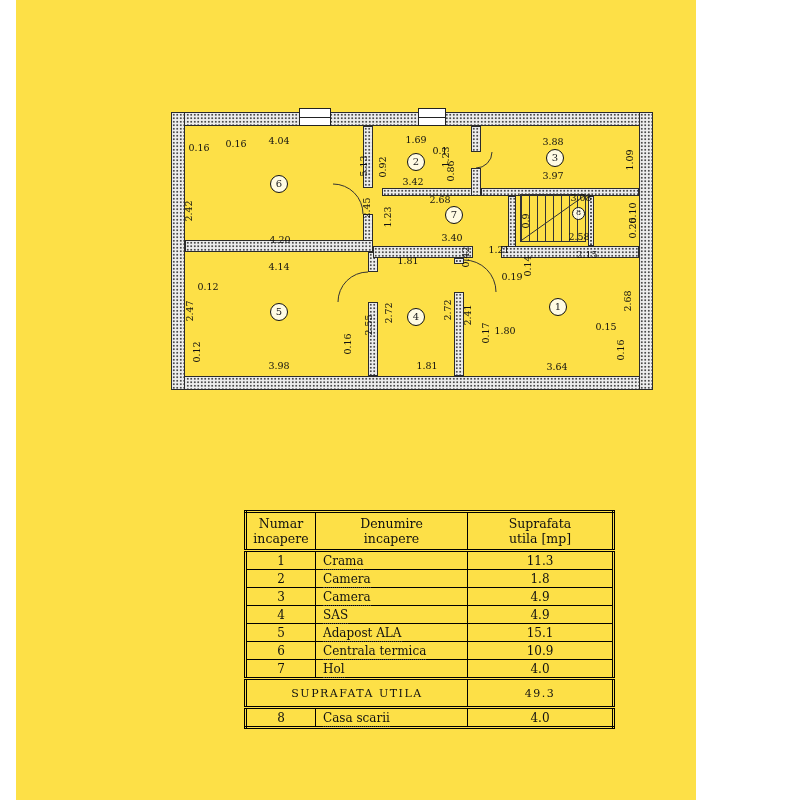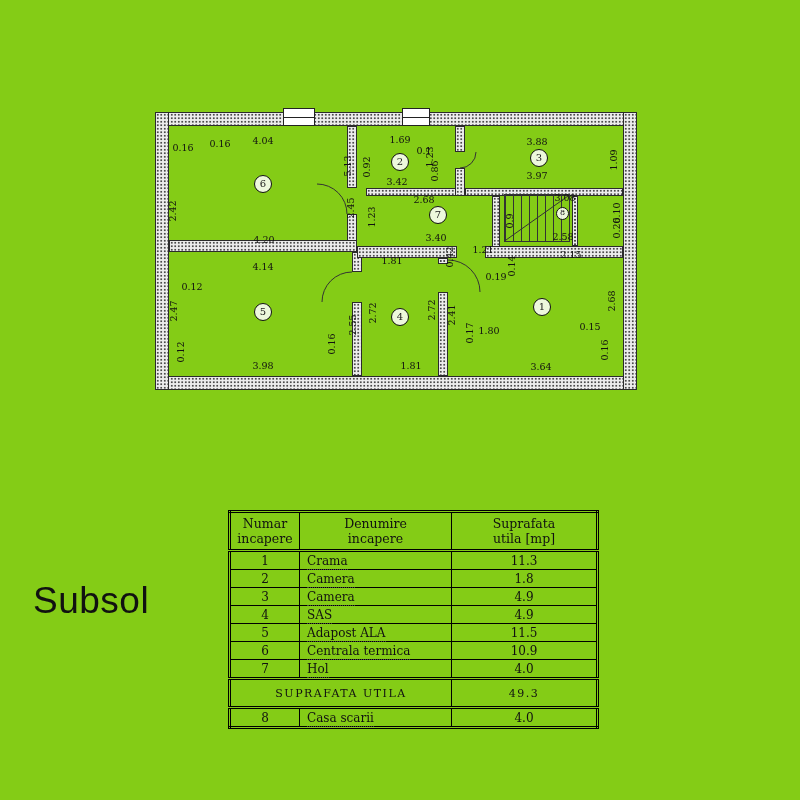--- a/index.html
+++ b/index.html
@@ -1,18 +1,18 @@
 <!DOCTYPE html>
 <html><head>
 <meta charset="utf-8">
 <style>
   html,body { margin:0; padding:0; background:#fff; }
   .canvas {
-    position:relative; width:800px; height:800px; background:#84cc16;
-    overflow:hidden; font-family:"DejaVu Serif", serif; color:#1a1a1a;
+    position:relative; width:680px; height:800px; background:#fde047;
+    overflow:hidden; font-family:"DejaVu Serif", serif; color:#1a1a1a;margin-left:16px;
   }
 
   
   .floorplan { position:absolute; left:0; top:0; width:800px; height:500px; }
   .wall {
     position:absolute; box-sizing:border-box;
     background-color:#ededed;
     background-image: radial-gradient(circle, #4a4a4a 0.7px, transparent 0.9px);
     background-size: 3.5px 3.5px;
     border:1px solid #2b2b2b;
@@ -179,21 +179,20 @@
         <span class="room-num" style="left: 399px; top: 161px;">2</span>
         <span class="room-num" style="left: 538px; top: 157px;">3</span>
         <span class="room-num" style="left: 399px; top: 316px;">4</span>
         <span class="room-num" style="left: 262px; top: 311px;">5</span>
         <span class="room-num" style="left: 262px; top: 183px;">6</span>
         <span class="room-num" style="left: 437px; top: 214px;">7</span>
         <span class="room-num small" style="left: 561px; top: 212px;">8</span>
       </div>
   </div>
 
-  <div class="floor-label">Subsol</div>
 
   <table class="area-table">
     <colgroup>
         <col class="w1">
         <col class="w2">
         <col class="w3">
       </colgroup>
     <thead>
       <tr>
         <th>Numar
@@ -221,21 +220,21 @@
           <td class="c3">4.9</td>
         </tr>
         <tr>
           <td class="c1">4</td>
           <td class="c2"><span class="nm">SAS</span></td>
           <td class="c3">4.9</td>
         </tr>
         <tr>
           <td class="c1">5</td>
           <td class="c2"><span class="nm">Adapost ALA</span></td>
-          <td class="c3">11.5</td>
+          <td class="c3">15.1</td>
         </tr>
         <tr>
           <td class="c1">6</td>
           <td class="c2"><span class="nm">Centrala termica</span></td>
           <td class="c3">10.9</td>
         </tr>
         <tr>
           <td class="c1">7</td>
           <td class="c2"><span class="nm">Hol</span></td>
           <td class="c3">4.0</td>

